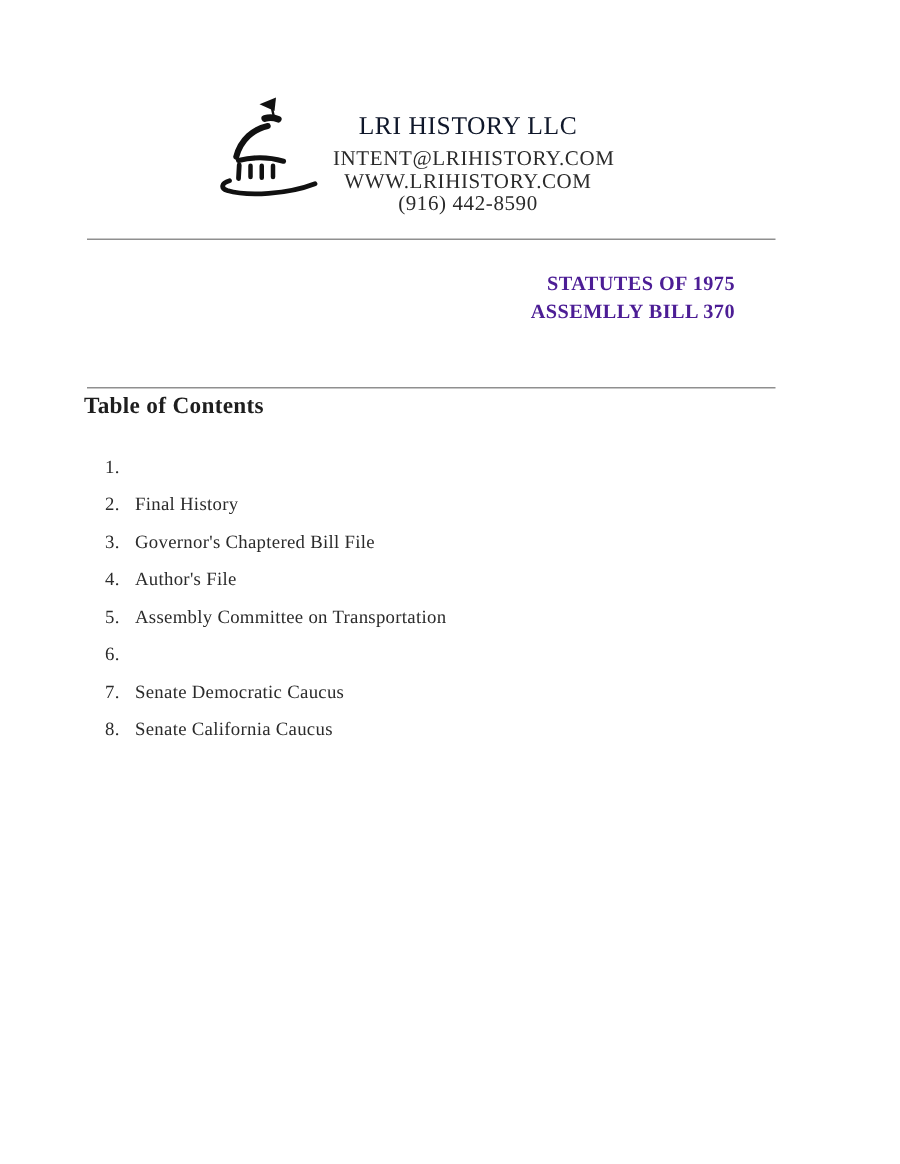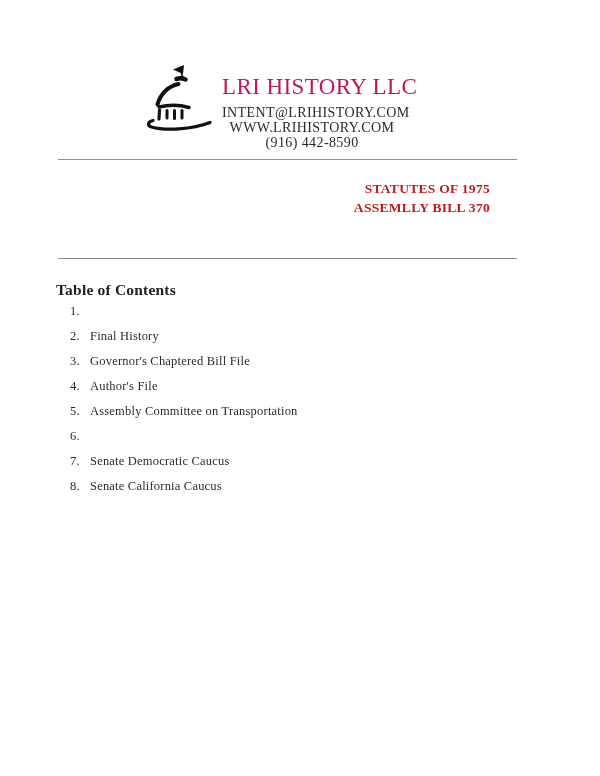--- a/index.html
+++ b/index.html
@@ -22,23 +22,23 @@
     left: 140px; top: 60px;
     width: 80px; height: 80px;
   }
   .contact {
     position: absolute;
     left: 222px; top: 74px;
     width: 180px;
     text-align: center;
   }
   .company {
-    font-size: 23px;
+    font-size: 17px;
     letter-spacing: 0.4px;
-    color: #be185d;
+    color: #0f172a;
     margin-bottom: 5px;
     white-space: nowrap;
   }
   .contact-line {
     font-size: 14px;
     letter-spacing: 0.4px;
     line-height: 15px;
     color: #2a2a2a;
     white-space: nowrap;
     font-family: Liberation Serif, serif;
@@ -57,27 +57,27 @@
   .doc-info {
     position: absolute;
     top: 179px;
     left: 190px;
     width: 300px;
     text-align: right;
     font-weight: bold;
     font-size: 13.5px;
     line-height: 19px;
     letter-spacing: 0.3px;
-    color: #b91c1c;
+    color: #4c1d95;
   }
   .doc-info div { white-space: pre; }
   
   .toc-title {
     position: absolute;
-    top: 281px;
+    top: 262px;
     left: 56px;
     font-weight: bold;
     font-size: 15.5px;
     letter-spacing: 0.2px;
     color: #1e1e1e;
   }
   .toc-list {
     position: absolute;
     top: 304px;
     left: 70px;

